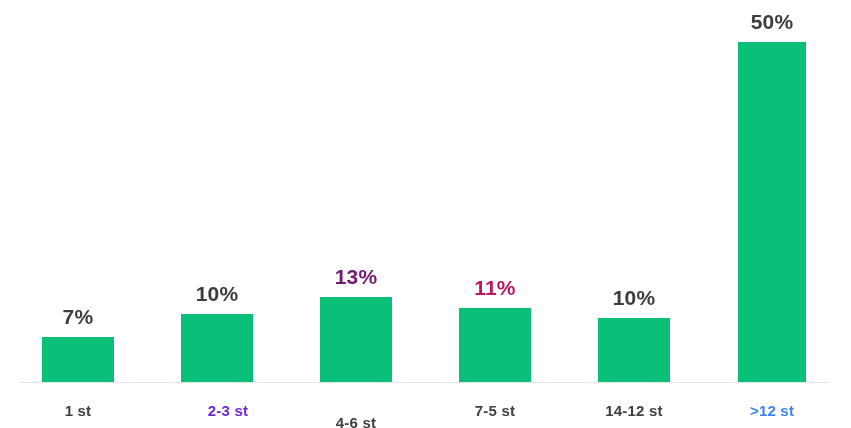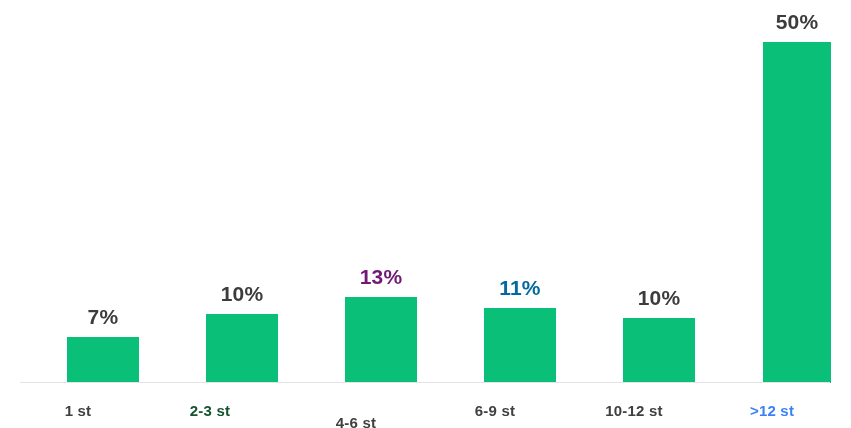--- a/index.html
+++ b/index.html
@@ -45,21 +45,20 @@
     left: 0;
     top: 0;
     width: 851px;
     height: 383px;
   }
 
   .bar-group {
     position: absolute;
     bottom: 0;
     height: 383px;
-    margin-left: 25px;
   }
 
   .bar {
     position: absolute;
     bottom: 0;
     left: 0;
     width: 100%;
     background: #0abf78;
   }
 
@@ -114,41 +113,41 @@
         <div class="bar-value" style="bottom: 79px; color: rgb(60, 60, 60);">10%</div>
         <div class="bar" style="height: 69px; background: rgb(10, 191, 120);"></div>
       </div>
 
       <div class="bar-group" style="left:320px; width:72px;">
         <div class="bar-value" style="bottom: 96px; color: #701a75;">13%</div>
         <div class="bar" style="height: 86px; background: rgb(10, 191, 120);"></div>
       </div>
 
       <div class="bar-group" style="left:459px; width:72px;">
-        <div class="bar-value" style="bottom: 85px; color: #0369a1;">11%</div>
+        <div class="bar-value" style="bottom: 85px; color: #be185d;">11%</div>
         <div class="bar" style="height: 75px; background: rgb(10, 191, 120);"></div>
       </div>
 
       <div class="bar-group" style="left:598px; width:72px;">
         <div class="bar-value" style="bottom: 75px; color: rgb(60, 60, 60);">10%</div>
         <div class="bar" style="height: 65px; background: rgb(10, 191, 120);"></div>
       </div>
 
       <div class="bar-group" style="left:738px; width:68px;">
         <div class="bar-value" style="bottom: 351px; color: rgb(60, 60, 60);">50%</div>
         <div class="bar" style="height: 341px; background: rgb(10, 191, 120);"></div>
       </div>
 
     </div>
 
     <div class="axis-line" style="background: rgb(228, 228, 228);"></div>
   </div>
 
   <div class="categories-layer">
     <div class="cat-label" style="left: 42px; width: 72px; color: rgb(64, 64, 64);">1 st</div>
-    <div class="cat-label" style="left: 174px; width: 72px; color: #14532d;">2-3 st</div>
+    <div class="cat-label" style="left: 192px; width: 72px; color: #6d28d9;">2-3 st</div>
     <div class="cat-label" style="left: 320px; width: 72px; color: rgb(64, 64, 64); margin-top: 12px;">4-6 st</div>
-    <div class="cat-label" style="left: 459px; width: 72px; color: rgb(64, 64, 64);">6-9 st</div>
-    <div class="cat-label" style="left: 592px; width: 84px; color: rgb(64, 64, 64);">10-12 st</div>
+    <div class="cat-label" style="left: 459px; width: 72px; color: rgb(64, 64, 64);">7-5 st</div>
+    <div class="cat-label" style="left: 592px; width: 84px; color: rgb(64, 64, 64);">14-12 st</div>
     <div class="cat-label" style="left: 733px; width: 78px; color: #3b82f6;">&gt;12 st</div>
   </div>
 
 </div>
 
 </body></html>

